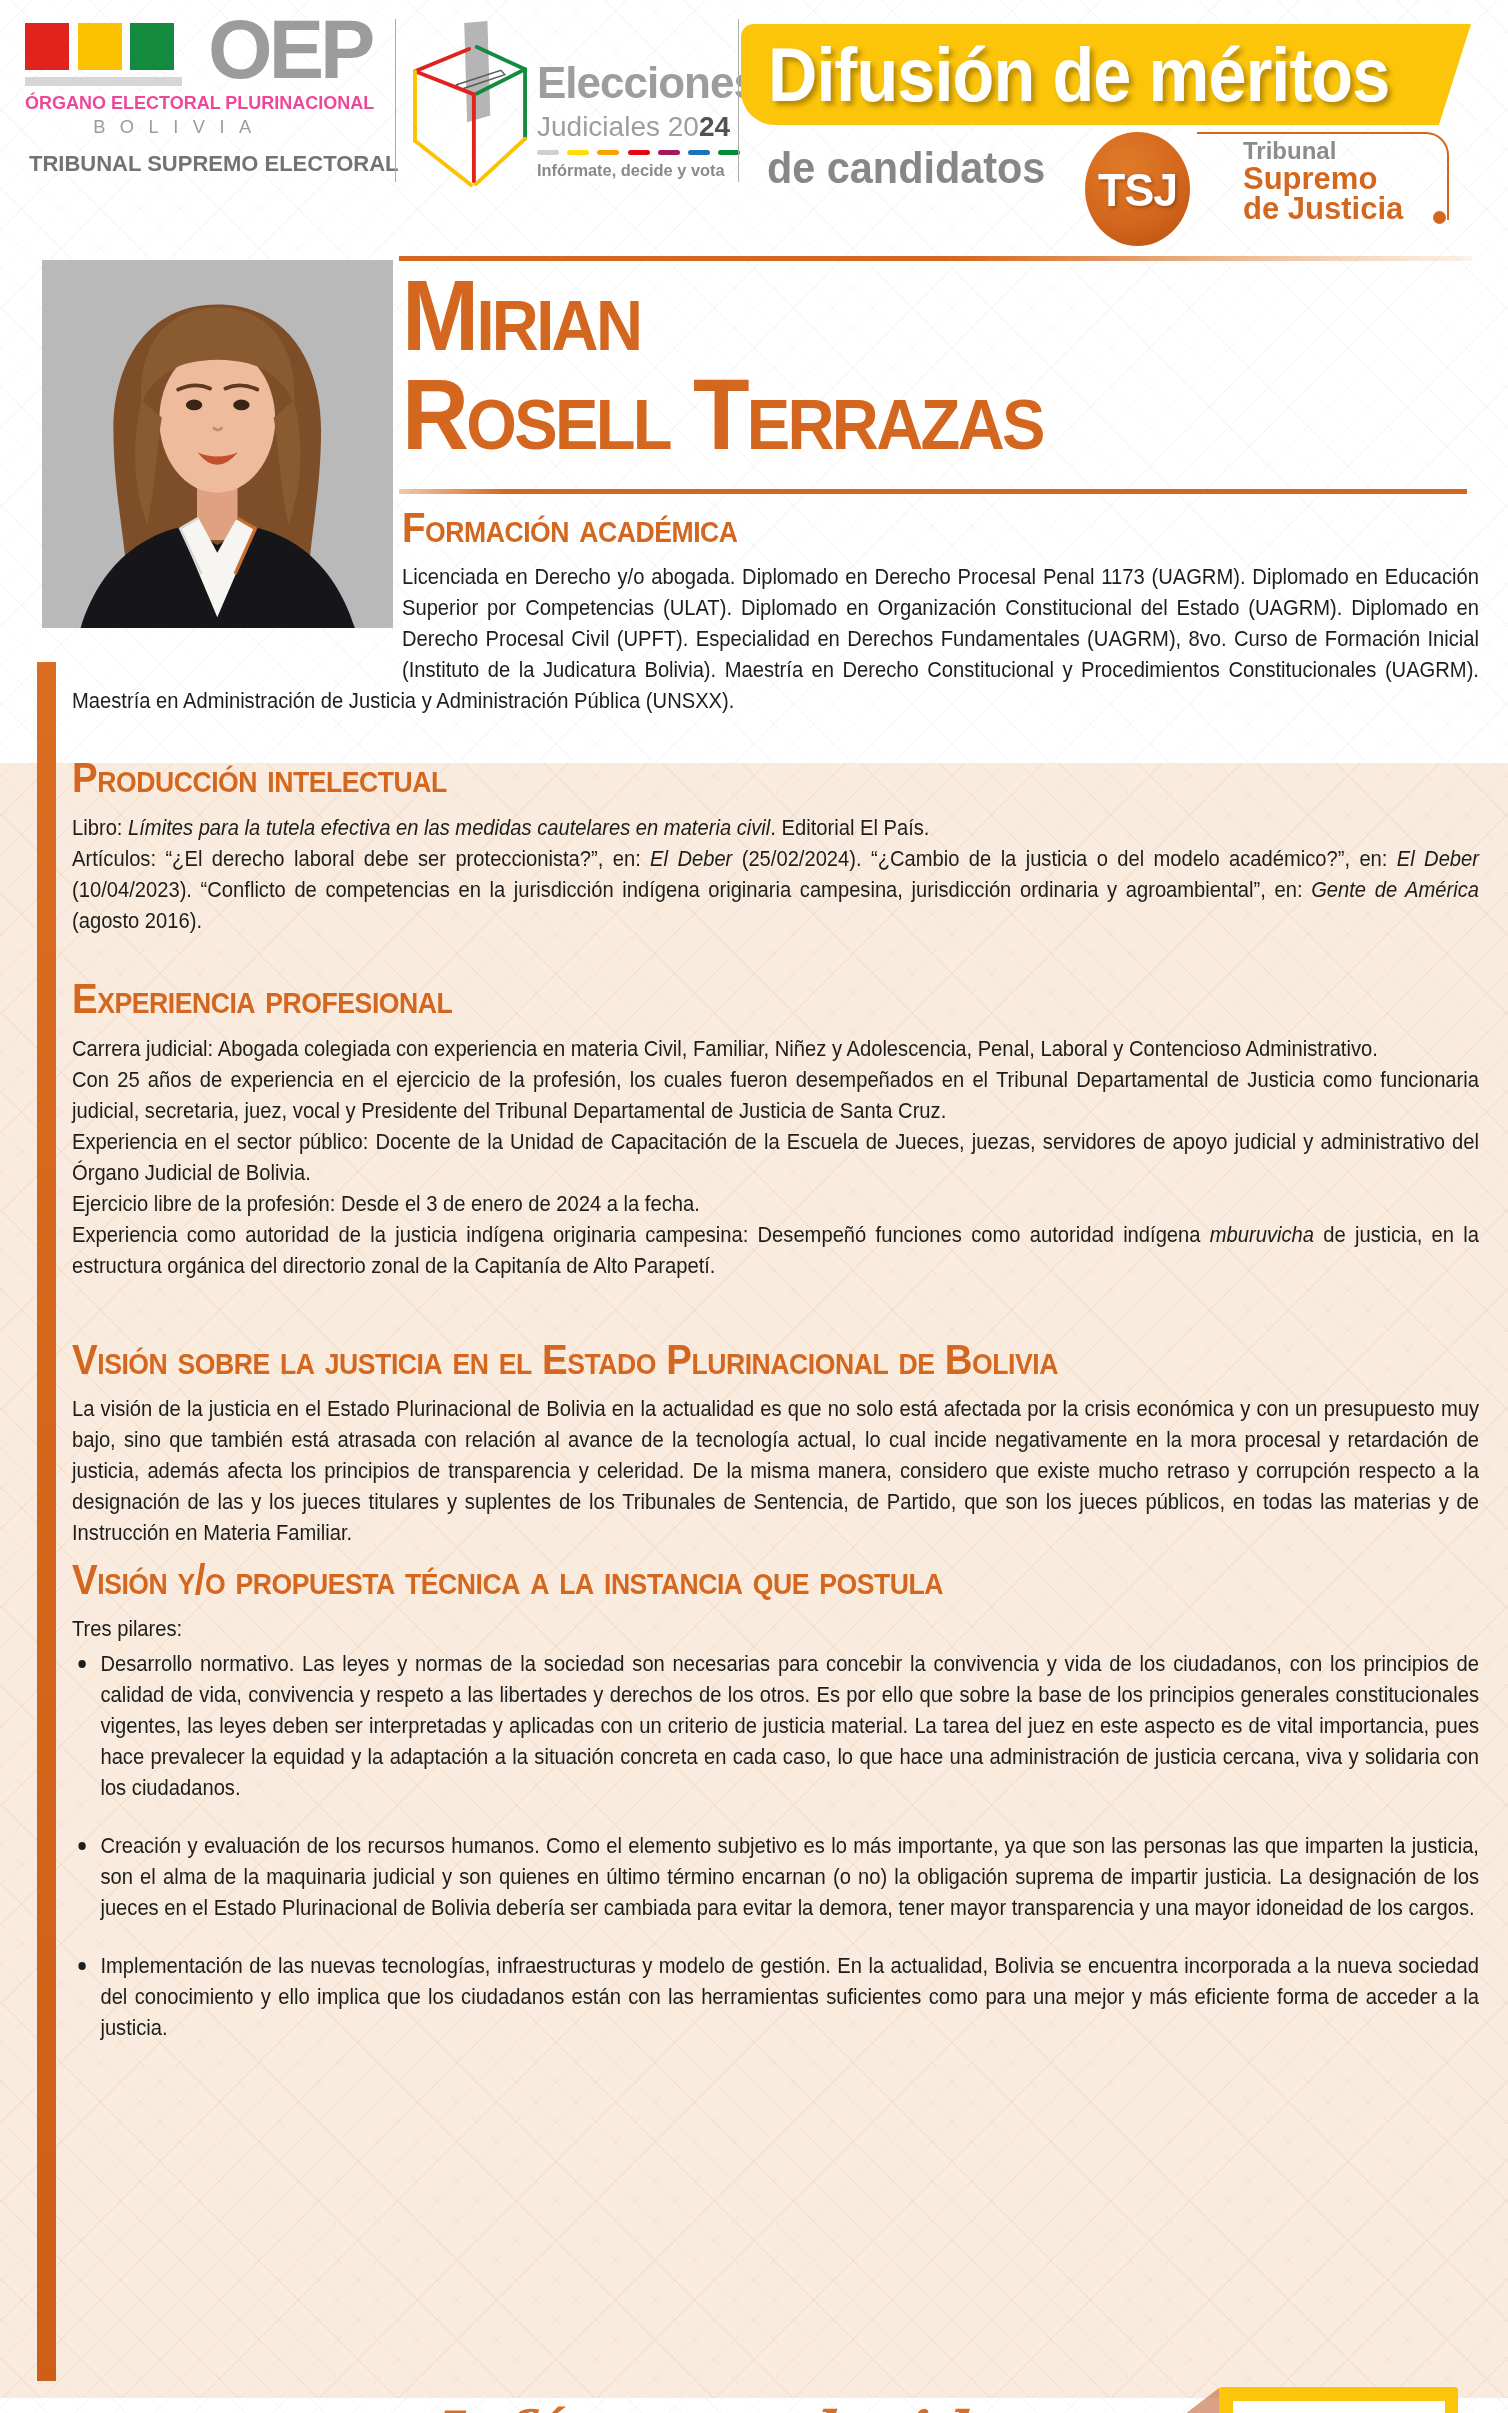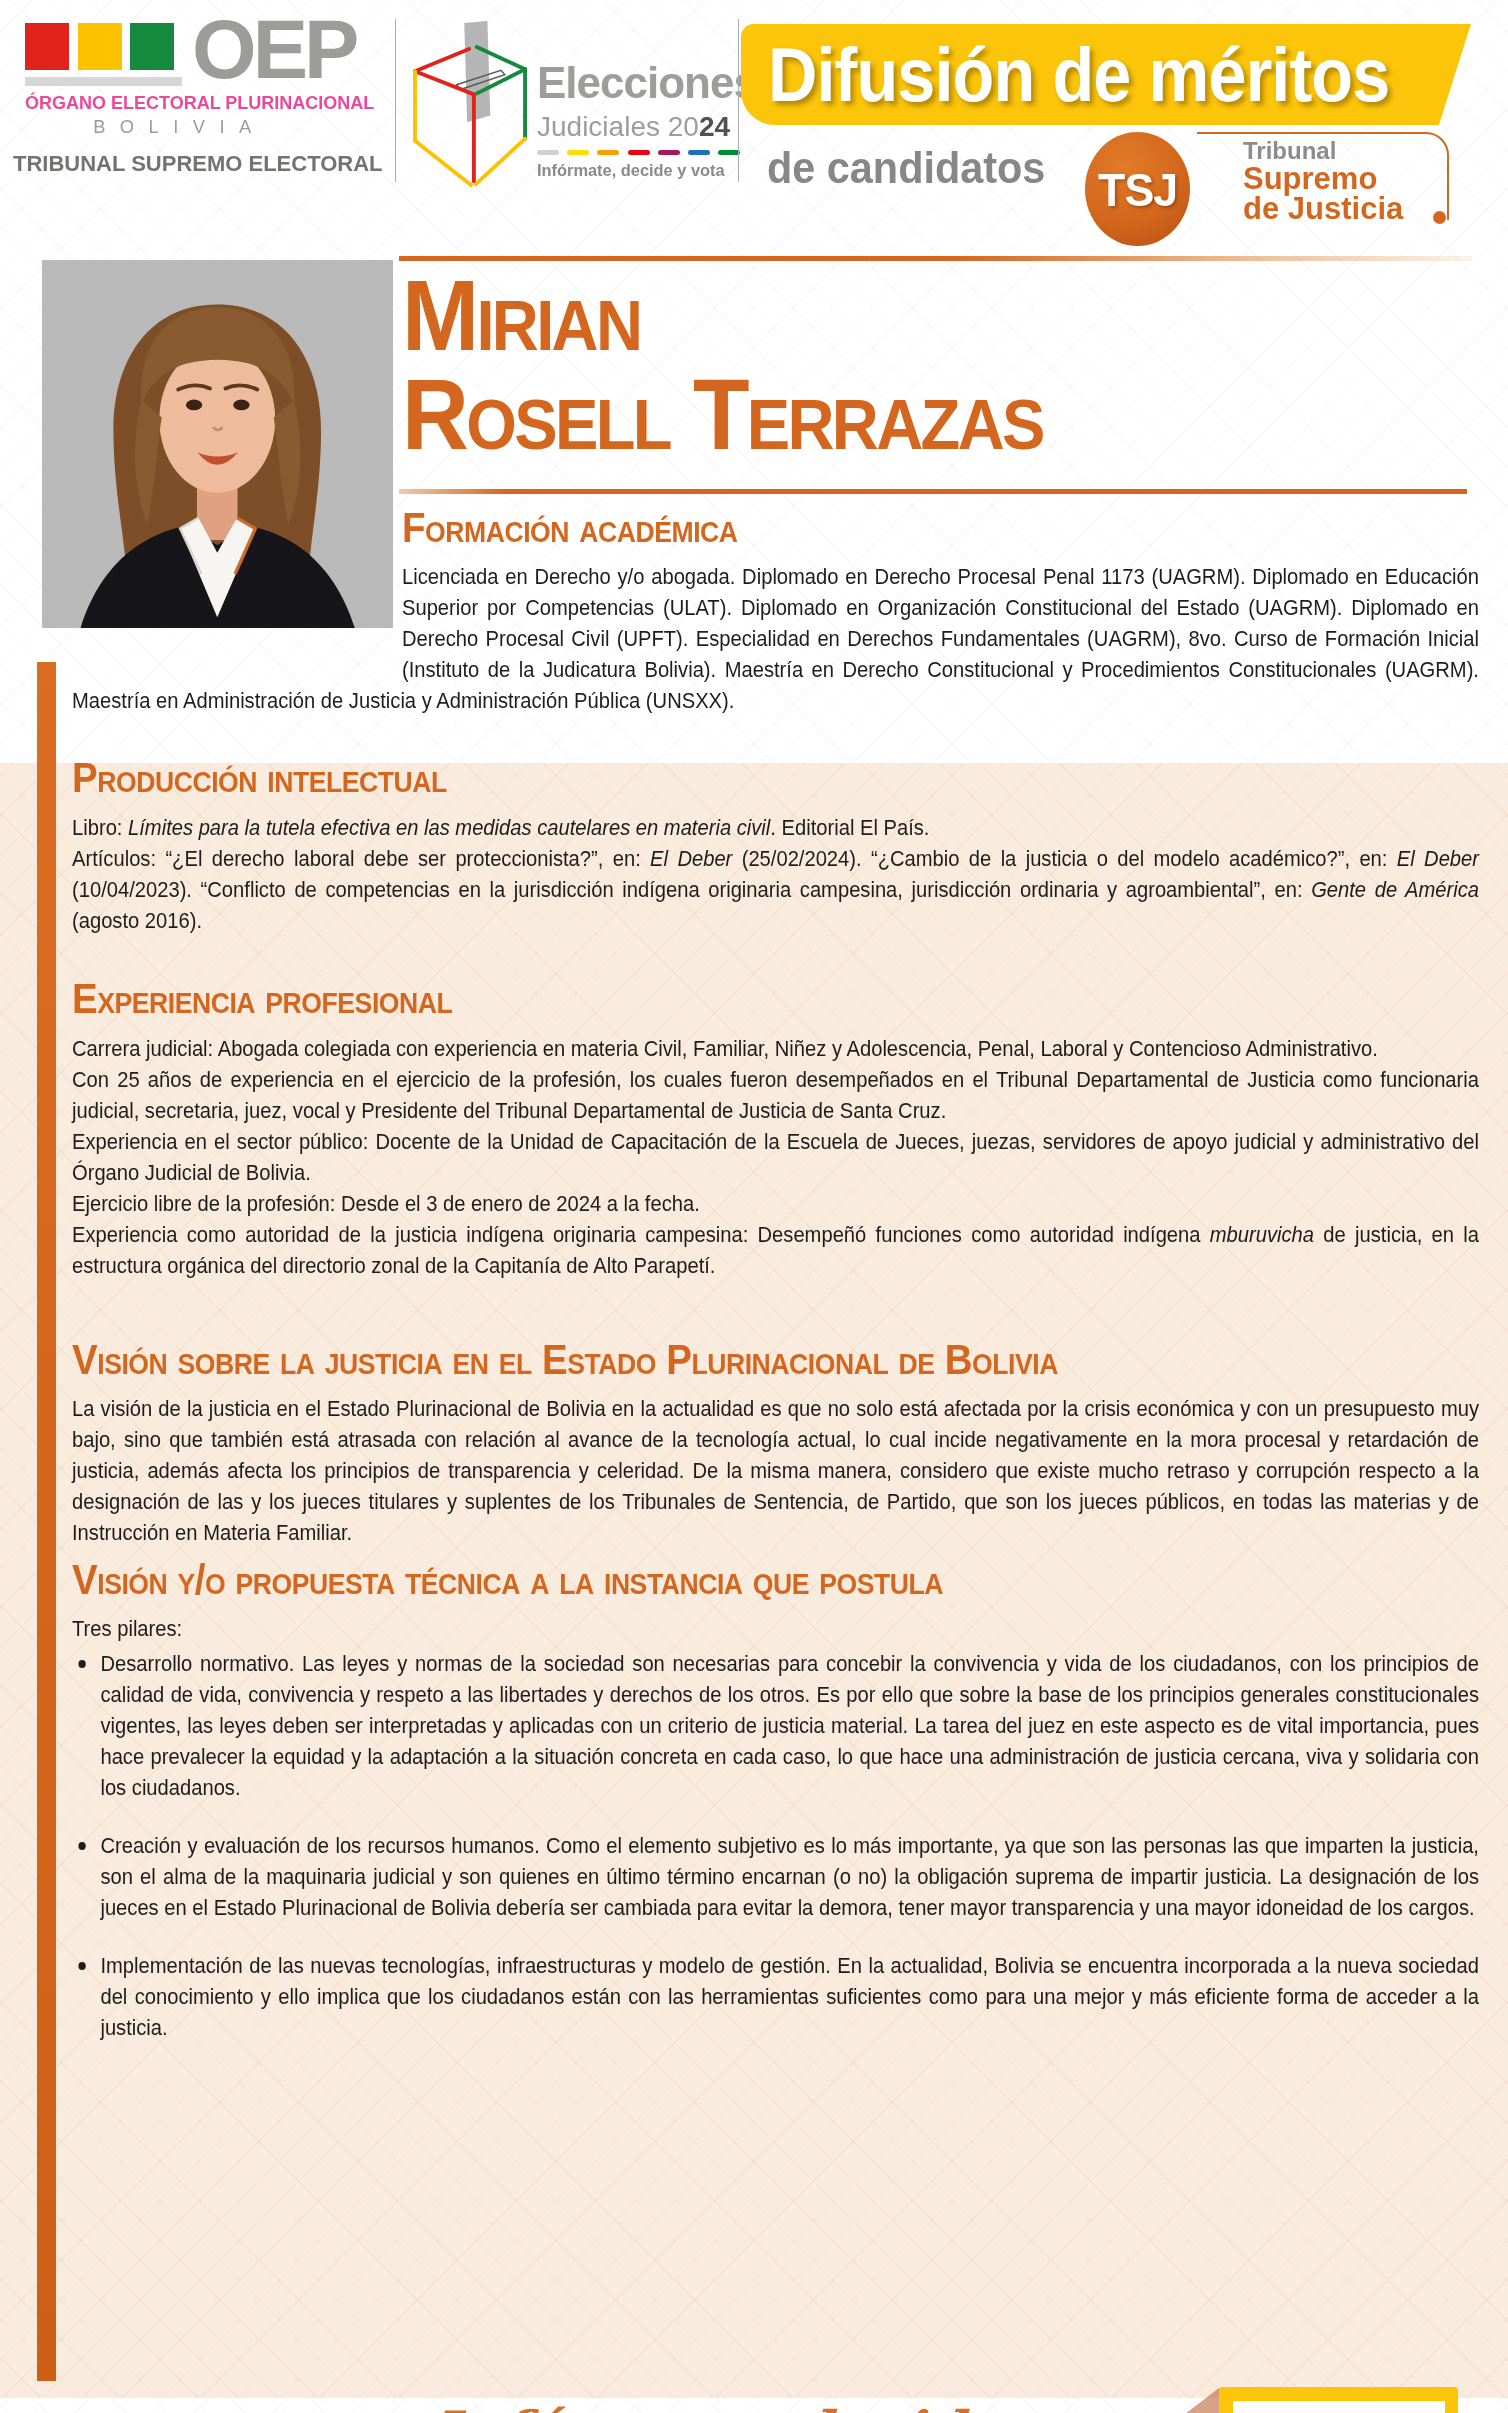--- a/index.html
+++ b/index.html
@@ -17,26 +17,26 @@
     #f9ebdd;}
   .stripe{position:absolute;left:37px;top:662px;width:19.3px;height:1719px;z-index:2;
     background:linear-gradient(#da6d22,#cf5f16);}
 
   
   .flag-bar{position:absolute;top:23px;width:44px;height:47px;z-index:3;}
   .flag-red{left:25px;background:#e0231c;}
   .flag-yellow{left:78px;background:#fcc200;}
   .flag-green{left:130px;background:#148a3e;}
   .flag-underbar{position:absolute;left:25px;top:77px;width:157px;height:9.2px;background:#d6d6d6;z-index:3;}
-  .oep-acronym{position:absolute;left:192px;top:10.6px;z-index:3;font-size:83px;font-weight:bold;
+  .oep-acronym{position:absolute;left:208px;top:10.6px;z-index:3;font-size:83px;font-weight:bold;
     color:#9c9c9b;letter-spacing:-3.9px;line-height:77px;}
   .oep-org{position:absolute;left:25px;top:93px;z-index:3;font-size:18px;font-weight:bold;color:#ec4899;}
   .oep-bolivia{position:absolute;left:25px;top:116px;width:309px;z-index:3;text-align:center;
     font-size:18.3px;color:#9c9c9b;letter-spacing:14.5px;}
-  .oep-tribunal{position:absolute;left:13px;top:151px;z-index:3;font-size:22px;font-weight:bold;color:#737372;}
+  .oep-tribunal{position:absolute;left:29px;top:151px;z-index:3;font-size:22px;font-weight:bold;color:#737372;}
   .vdivider{position:absolute;top:19.3px;width:1.4px;height:163px;background:#ababab;z-index:3;}
   .divider1{left:395px;} .divider2{left:738px;}
   .ballot-icon{position:absolute;left:410px;top:21px;width:122px;height:167px;z-index:3;}
   .elecciones{position:absolute;left:537px;top:62px;z-index:3;}
   .elecciones .l1{font-size:44px;font-weight:bold;color:#9d9d9c;line-height:42px;letter-spacing:-1px;}
   .elecciones .l2{font-size:28px;color:#9d9d9c;margin-top:9px;line-height:28px;}
   .elecciones .l2 b{color:#515153;}
   .dash-row{display:flex;gap:8.2px;margin-top:8.7px;}
   .dash{width:22px;height:5.3px;border-radius:2.9px;}
   .elec-slogan{margin-top:5.8px;font-size:16.4px;font-weight:bold;color:#8a8a8a;}

